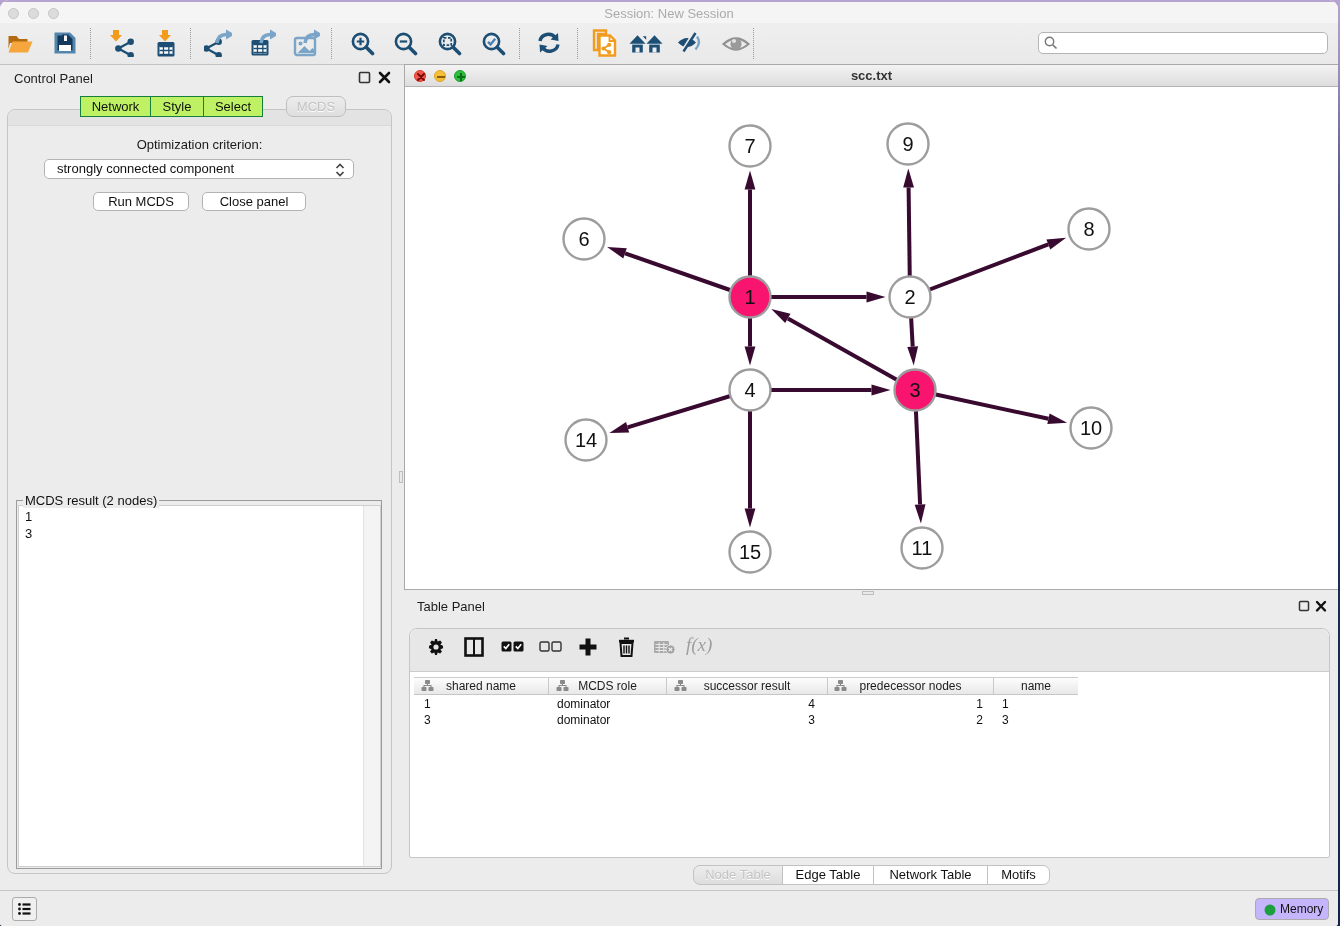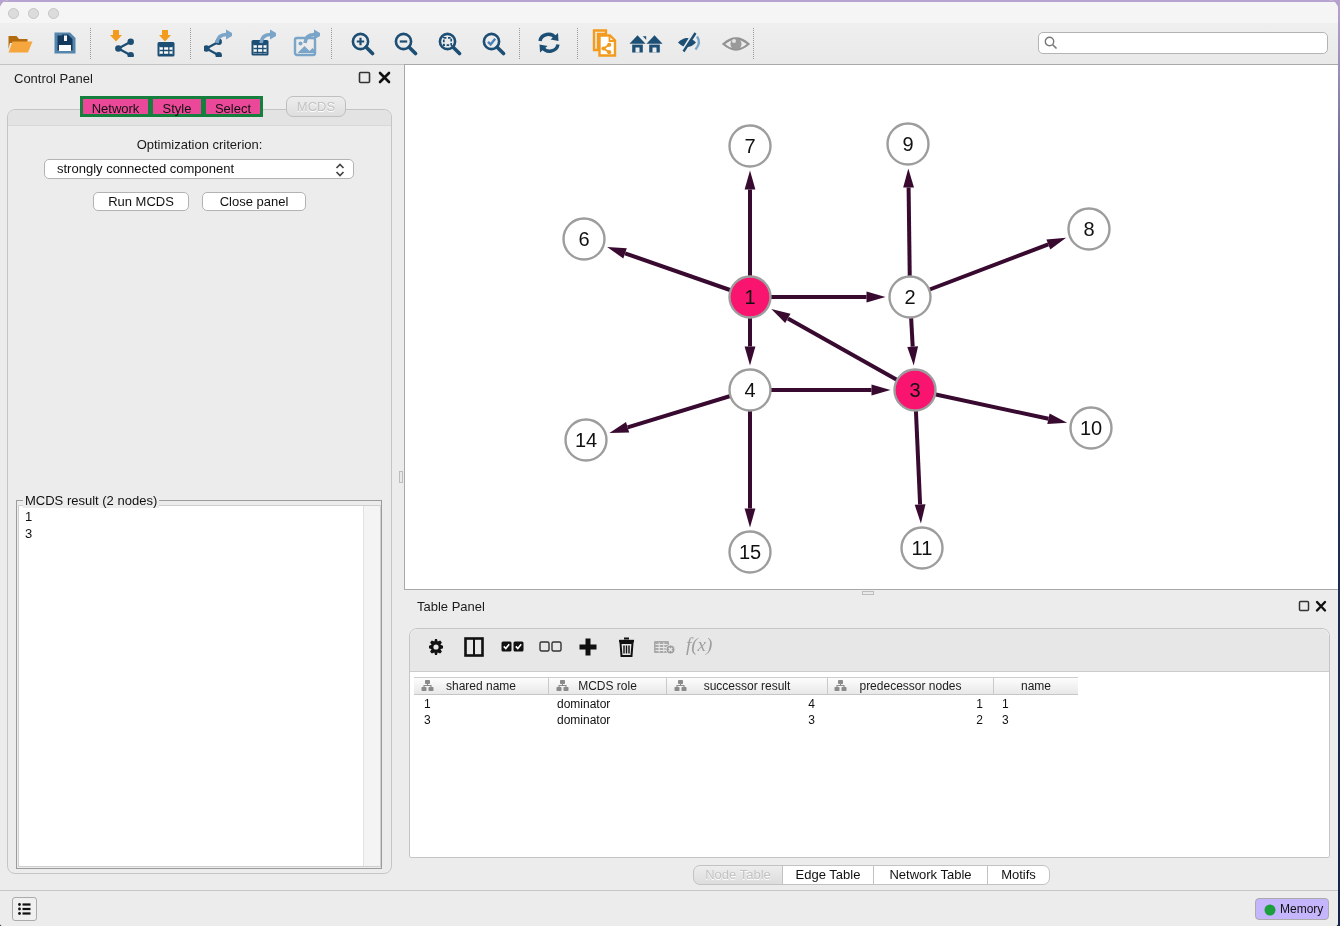--- a/index.html
+++ b/index.html
@@ -14,21 +14,21 @@
   .tl{position:absolute;top:6px;width:11px;height:11px;border-radius:50%;background:#dcdcdc;border:1px solid #c5c5c5;box-sizing:border-box;}
   #title-text{position:absolute;top:4px;left:0;width:1338px;text-align:center;font-size:13px;color:#ababab;}
   
   #toolbar{position:absolute;left:0;top:23px;width:1338px;height:41px;background:linear-gradient(#efefef,#e9e9e9);border-bottom:1px solid #c3c3c3;}
   .tsep{position:absolute;top:5px;height:31px;width:0;border-left:1px dotted #9a9a9a;}
   #searchbox{position:absolute;left:1038px;top:9px;width:288px;height:20px;background:#fff;border:1px solid #b4b4b4;border-radius:5px;}
   
   #cp-title{position:absolute;left:14px;top:71px;font-size:13px;color:#1c1c1c;}
   #cp-box{position:absolute;left:7px;top:109px;width:385px;height:765px;background:#ececec;border:1px solid #c5c5c5;border-radius:8px;box-sizing:border-box;}
   #cp-band{position:absolute;left:8px;top:110px;width:383px;height:15px;background:#e3e3e3;border-radius:8px 8px 0 0;border-bottom:1px solid #d9d9d9;}
-  .tab{position:absolute;top:96px;height:21px;box-sizing:border-box;background:#ec4899;border:3px solid #15803d;color:#111;font-size:13px;text-align:center;line-height:19px;}
+  .tab{position:absolute;top:96px;height:21px;box-sizing:border-box;background:#bef264;border:1px solid #15803d;color:#111;font-size:13px;text-align:center;line-height:19px;}
   .tabd{background:linear-gradient(#ededed,#dedede);color:#c2c2c2;text-shadow:0 1px 0 #fff;border-radius:7px;border:1px solid #bfbfbf;}
   #opt-label{position:absolute;left:0px;top:137px;width:399px;text-align:center;font-size:13px;color:#1a1a1a;}
   #dd{position:absolute;left:44px;top:159px;width:310px;height:20px;background:#fff;border:1px solid #b3b3b3;border-radius:5px;box-sizing:border-box;font-size:13px;color:#111;line-height:18px;padding-left:12px;}
   .btn{position:absolute;top:192px;height:19px;background:#fff;border:1px solid #b3b3b3;border-radius:5px;box-sizing:border-box;font-size:13px;color:#111;text-align:center;line-height:17px;}
   #fieldset{position:absolute;left:16px;top:500px;width:366px;height:369px;border:1px solid #9b9b9b;box-sizing:border-box;}
   #fieldset-legend{position:absolute;left:23px;top:493px;font-size:13px;color:#111;background:#ececec;padding:0 2px;z-index:3;}
   #mcds-text{position:absolute;left:18px;top:505px;width:363px;height:362px;background:#fff;border:1px solid #cfcfcf;box-sizing:border-box;font-size:13px;color:#111;line-height:17px;padding:2px 0 0 6px;}
   #mcds-scroll{position:absolute;left:363px;top:506px;width:16px;height:360px;background:#f4f4f4;border-left:1px solid #e2e2e2;}
   
   #net-win{position:absolute;left:404px;top:64px;width:934px;height:526px;border:1px solid #a9a9a9;border-right:none;box-sizing:border-box;background:#fff;}
@@ -50,20 +50,21 @@
   #membtn{position:absolute;left:1255px;top:7px;width:74px;height:22px;background:#c4b5fd;border:1px solid #ababab;border-radius:4px;box-sizing:border-box;font-size:12px;color:#111;}
 </style>
 </head>
 <body>
 <div id="win">
   <div id="purpletop"></div>
   <div id="titlebar">
     <div class="tl" style="left:8px;"></div>
     <div class="tl" style="left:28px;"></div>
     <div class="tl" style="left:48px;"></div>
+    <div id="title-text">Session: New Session</div>
   </div>
   <div id="toolbar">
     <svg class="abs" style="left:7.0px;top:9.0px" width="27" height="23" viewBox="0 0 27 23">
         <path d="M1.5 4 h8 l2.5 3 h8.5 v4 H3 L1.5 17 z" fill="#b36b10"></path>
         <path d="M5.5 9.5 h20 l-4.5 11 H1.5 z" fill="#f5a63d"></path>
       </svg>
     <svg class="abs" style="left:53.0px;top:8.0px" width="24" height="24" viewBox="0 0 24 24">
         <path d="M1.5 1.5 H17 L22.5 7 V22.5 H1.5 z" fill="#5485ad"></path>
         <path d="M4.5 4.5 H16 L19.5 8 V19.5 H4.5 z" fill="#13395c"></path>
         <rect x="9" y="3.5" width="6.5" height="7.5" fill="#13395c"></rect>
@@ -195,20 +196,35 @@
   </div>
   <div id="opt-label">Optimization criterion:</div>
   <div class="btn" style="left:93px;width:96px;">Run MCDS</div>
   <div class="btn" style="left:202px;width:104px;">Close panel</div>
   <div id="fieldset"></div>
   <div id="fieldset-legend">MCDS result (2 nodes)</div>
   <div id="mcds-text">1<br>3</div>
   <div id="mcds-scroll"></div>
 
   <div id="net-win">
+    <div id="net-title">
+      <span>scc.txt</span>
+      <div class="wl" style="left:9px;background:#f4564b;border:1px solid #d8382e;"></div>
+      <div class="wl" style="left:29px;background:#f6bf37;border:1px solid #dda328;"></div>
+      <div class="wl" style="left:49px;background:#2dbd3f;border:1px solid #1d9e2e;"></div>
+      <svg class="abs" style="left:11.5px;top:7.5px" width="8" height="8" viewBox="0 0 8 8">
+          <path d="M1 1 L7 7 M7 1 L1 7" stroke="#750b06" stroke-width="1.9" stroke-linecap="round"></path>
+        </svg>
+      <svg class="abs" style="left:31.5px;top:7.5px" width="8" height="8" viewBox="0 0 8 8">
+          <path d="M0.5 4 L7.5 4" stroke="#8a5d09" stroke-width="2.1" stroke-linecap="round"></path>
+        </svg>
+      <svg class="abs" style="left:51.5px;top:7.5px" width="8" height="8" viewBox="0 0 8 8">
+          <path d="M0.5 4 L7.5 4 M4 0.5 L4 7.5" stroke="#0b6f14" stroke-width="2.1" stroke-linecap="round"></path>
+        </svg>
+    </div>
     <svg id="graph" class="abs" style="left:0;top:21px" width="932" height="503" viewBox="0 0 932 503" font-family="Liberation Sans,sans-serif">
       <line x1="345" y1="211" x2="345.0" y2="103.5" stroke="#380a30" stroke-width="4"></line>
       <polygon points="345.0,84.5 350.4,103.5 339.6,103.5" fill="#380a30"></polygon>
       <line x1="345" y1="211" x2="220.1" y2="167.3" stroke="#380a30" stroke-width="4"></line>
       <polygon points="202.1,161.1 221.8,162.3 218.3,172.4" fill="#380a30"></polygon>
       <line x1="345" y1="211" x2="461.5" y2="211.0" stroke="#380a30" stroke-width="4"></line>
       <polygon points="480.5,211.0 461.5,216.4 461.5,205.6" fill="#380a30"></polygon>
       <line x1="345" y1="211" x2="345.0" y2="260.5" stroke="#380a30" stroke-width="4"></line>
       <polygon points="345.0,279.5 339.6,260.5 350.4,260.5" fill="#380a30"></polygon>
       <line x1="505" y1="211" x2="503.6" y2="101.5" stroke="#380a30" stroke-width="4"></line>

